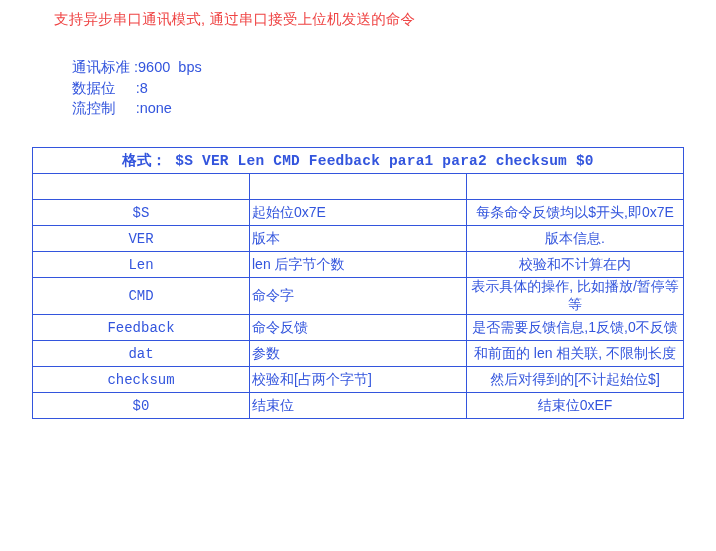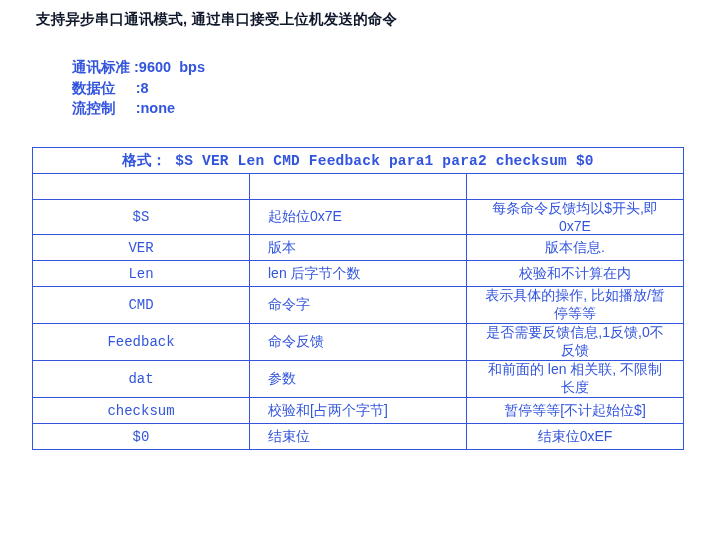--- a/index.html
+++ b/index.html
@@ -15,54 +15,52 @@
     position: relative;
     overflow: hidden;
   }
   .page {
     position: relative;
     width: 716px;
     height: 551px;
   }
   .intro {
     position: absolute;
-    left: 36px;
+    left: 54px;
     top: 10px;
     font-size: 14.5px;
-    color: #0f172a;
+    color: #ef4444;
     letter-spacing: 0.2px;
     white-space: nowrap;
-    font-weight: bold;
   }
   .params {
     position: absolute;
     left: 72px;
     top: 57px;
     font-size: 14.5px;
     color: #3355dd;
     line-height: 20.5px;
-    font-weight: bold;
   }
   .params div {
     white-space: pre;
   }
   table.proto {
     position: absolute;
     left: 32px;
     top: 147px;
     width: 652px;
     border-collapse: collapse;
     table-layout: fixed;
   }
   table.proto td {
     border: 1px solid #3355dd;
     height: 25px;
     font-size: 14px;
     color: #3355dd;
-    padding: 0 18px;
+    padding: 0 2px;
     vertical-align: middle;
   }
   td.c1 { width: 143px; text-align: center; font-family: "Liberation Mono", monospace; font-size: 13.5px; }
   td.c2 { width: 215px; text-align: left; margin-left: 36px; }
   td.c3 { width: 292px; text-align: center; }
   .hdr-row td {
     height: 26px;
     text-align: center;
   }
   .hdr-text {
@@ -138,21 +136,21 @@
         <td class="c3">是否需要反馈信息,1反馈,0不反馈</td>
       </tr>
       <tr>
         <td class="c1">dat</td>
         <td class="c2">参数</td>
         <td class="c3">和前面的 len 相关联, 不限制长度</td>
       </tr>
       <tr>
         <td class="c1">checksum</td>
         <td class="c2">校验和[占两个字节]</td>
-        <td class="c3">暂停等等[不计起始位$]</td>
+        <td class="c3">然后对得到的[不计起始位$]</td>
       </tr>
       <tr>
         <td class="c1">$0</td>
         <td class="c2">结束位</td>
         <td class="c3">结束位0xEF</td>
       </tr>
     </tbody>
   </table>
 
 

